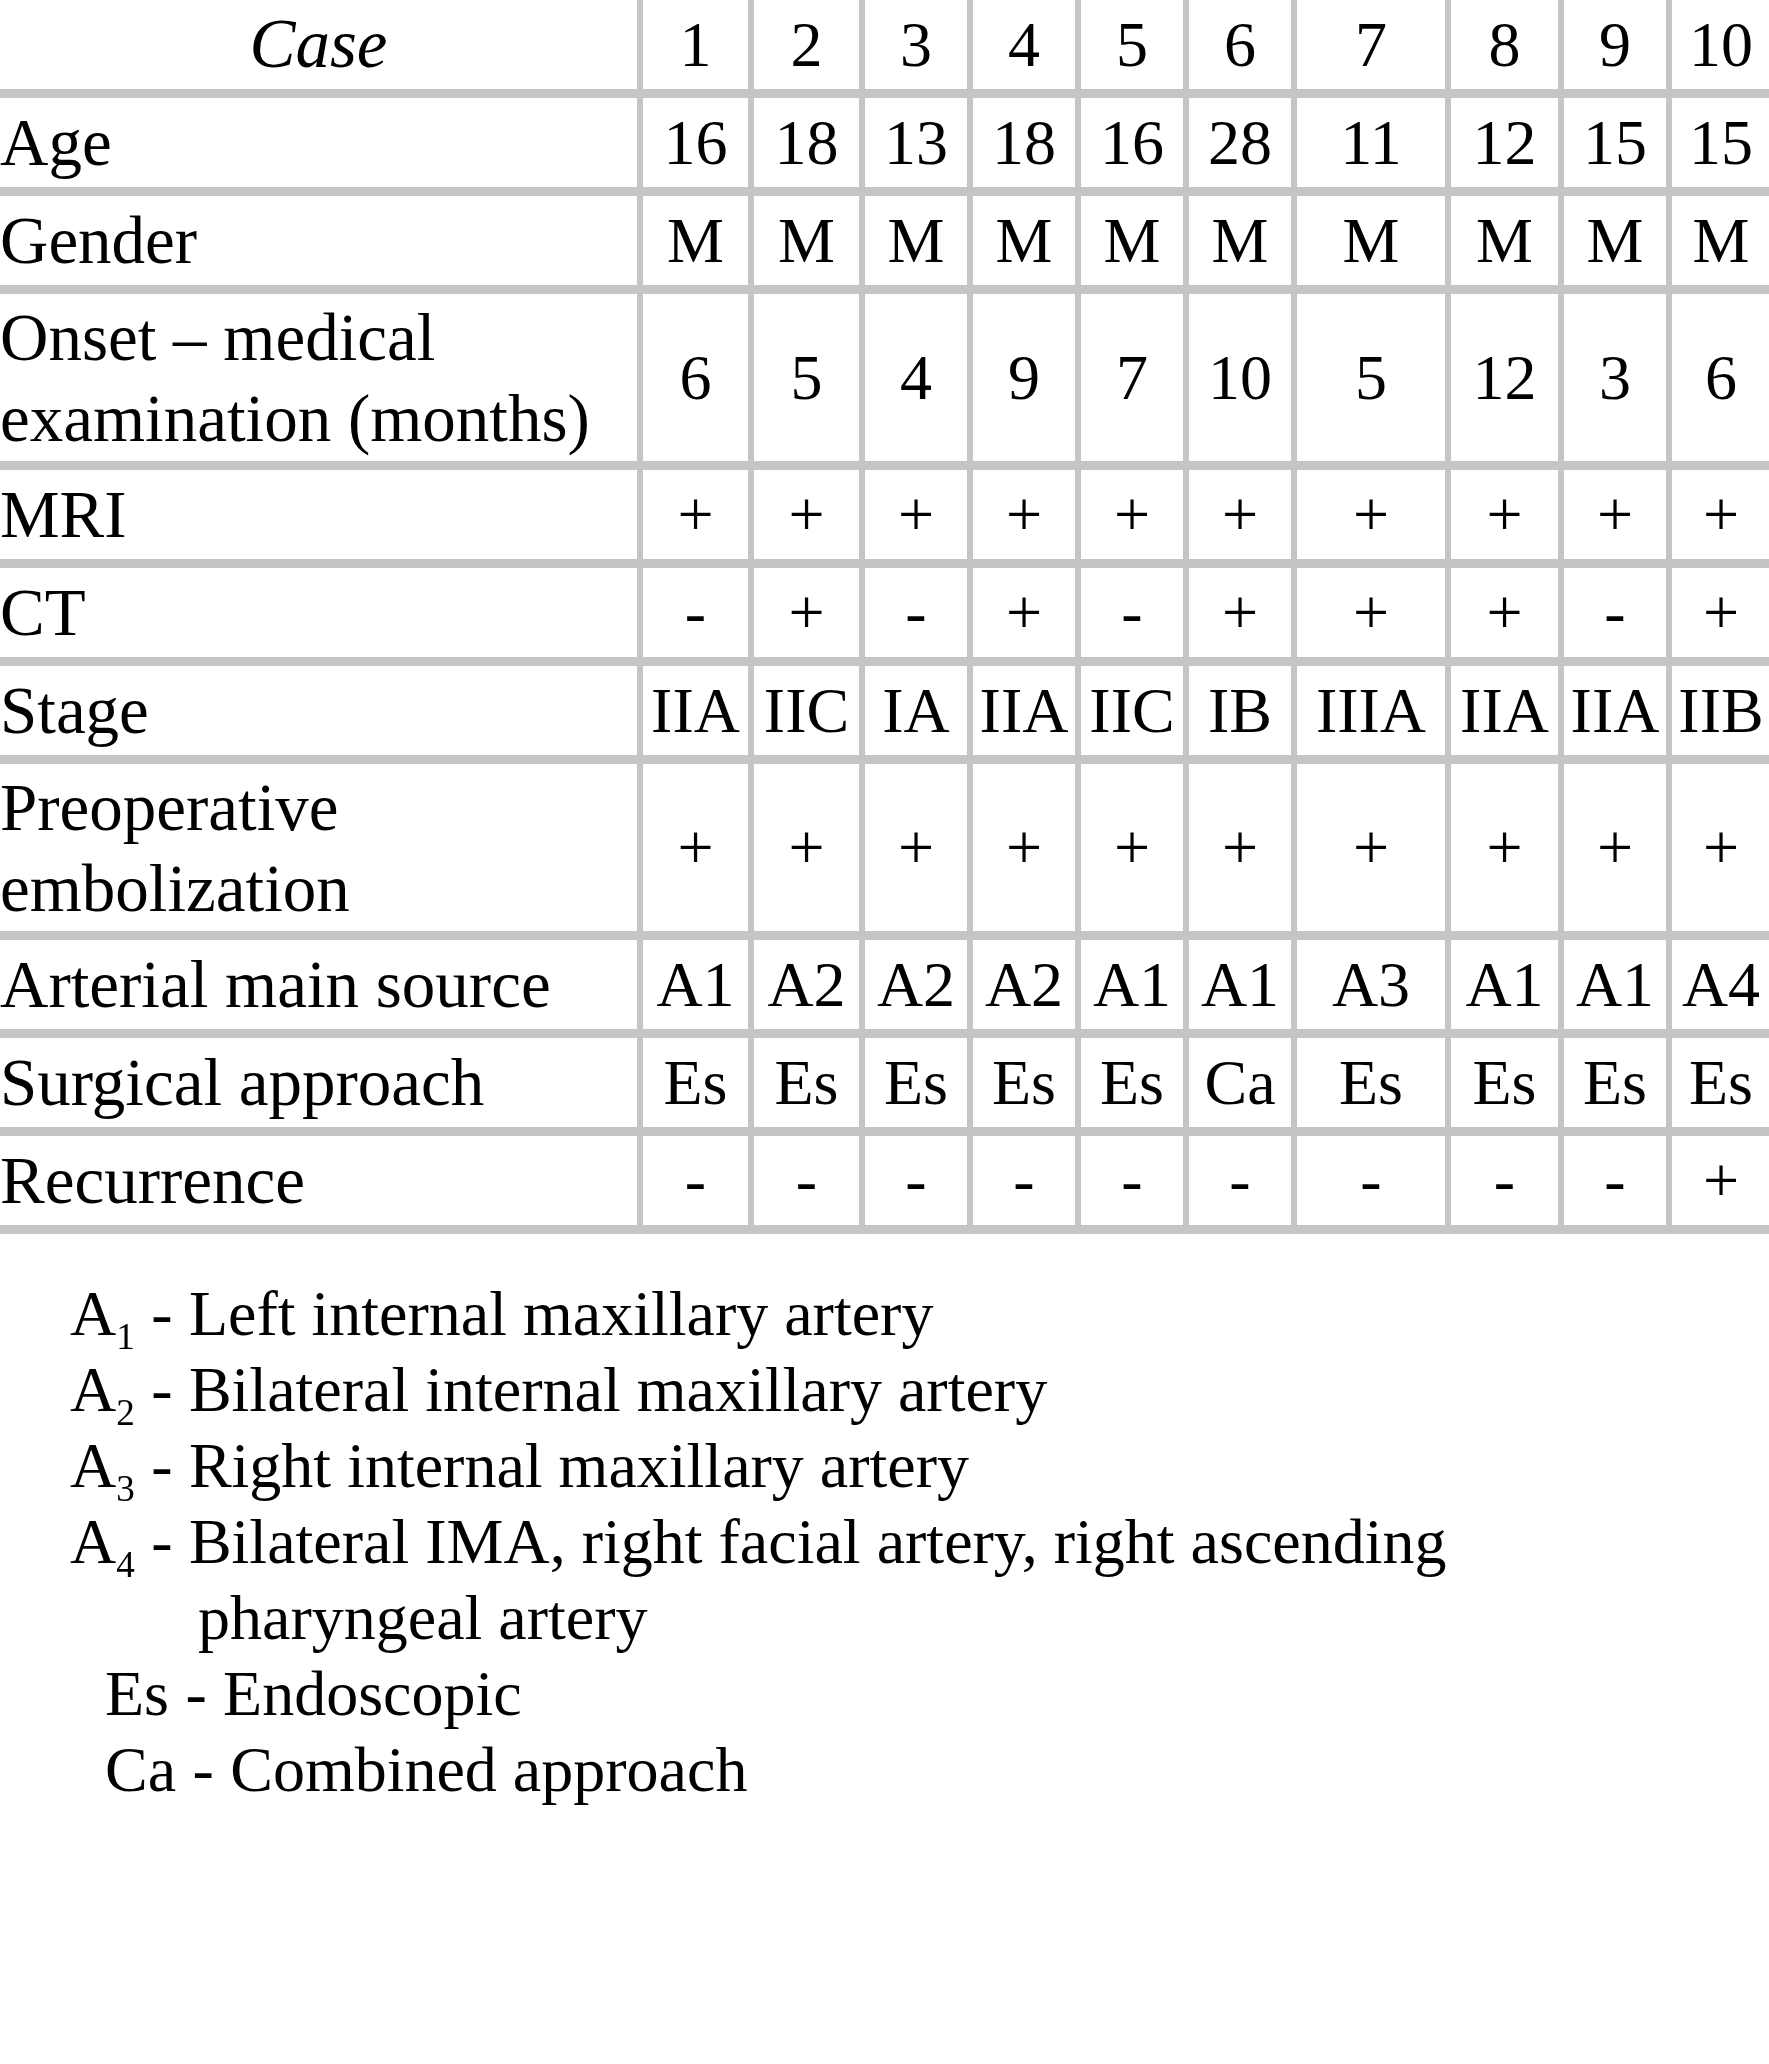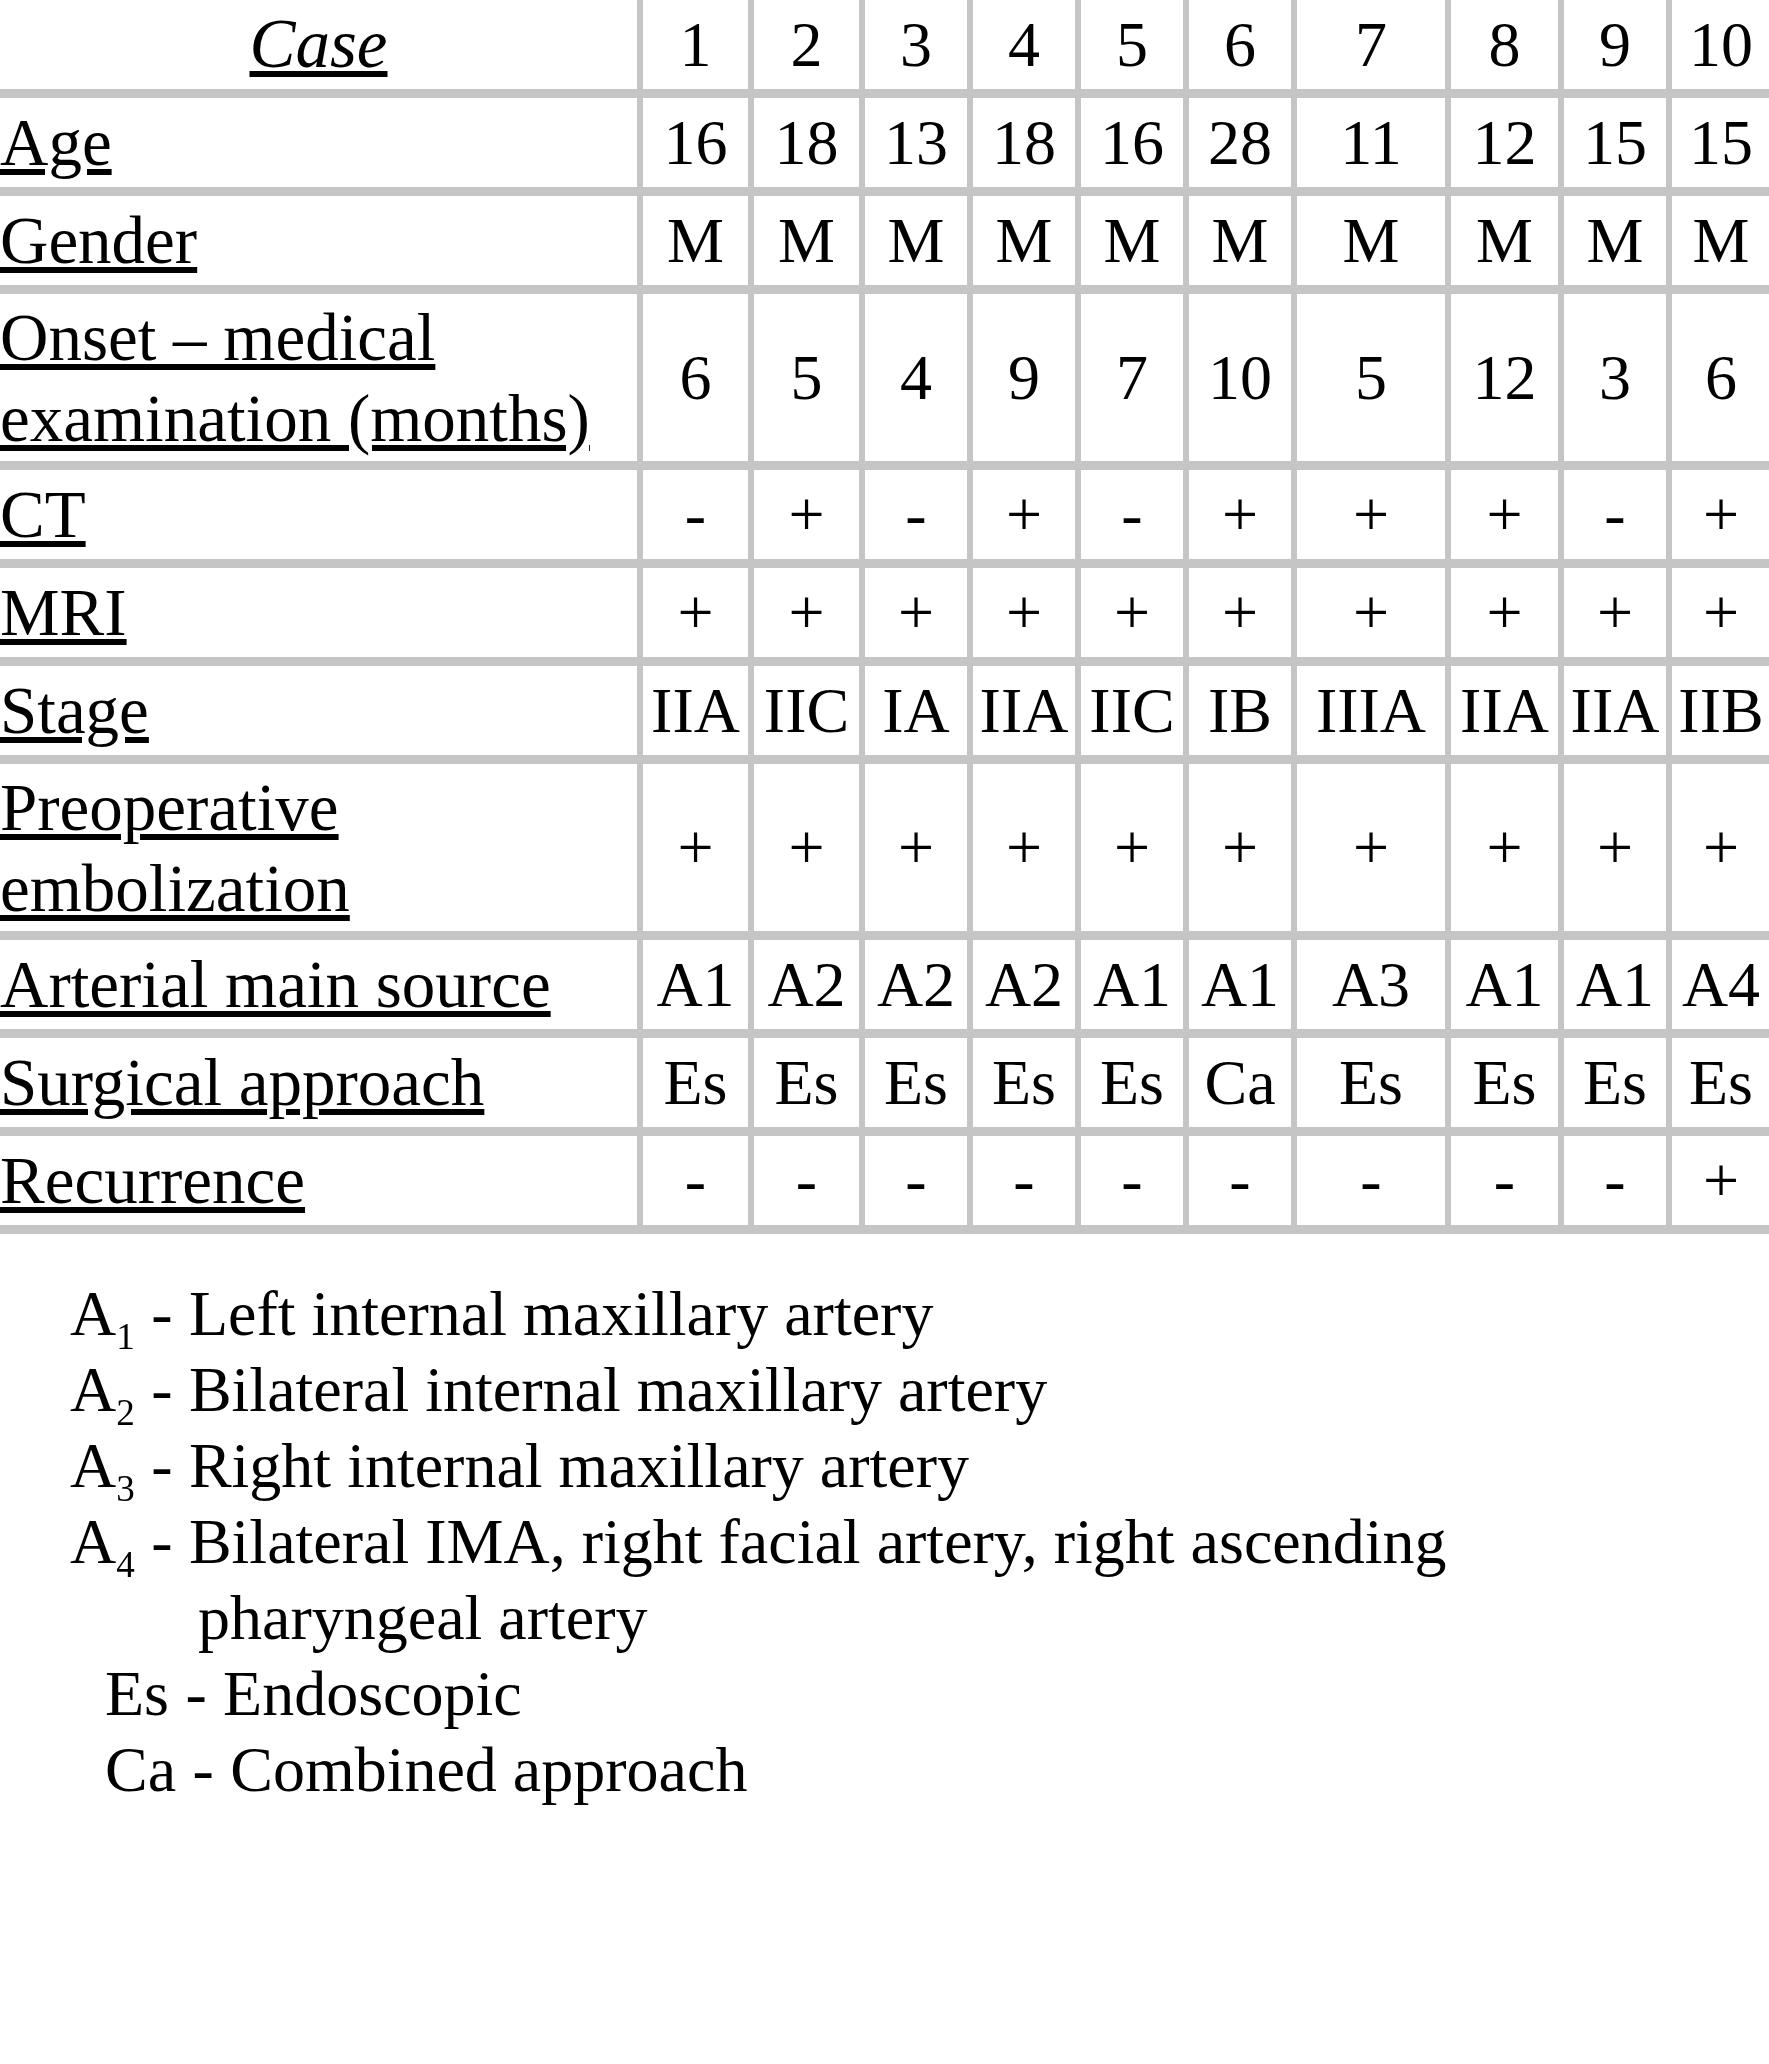--- a/index.html
+++ b/index.html
@@ -32,21 +32,20 @@
   td.val{
     text-align:center;
     border-left:6.4px solid var(--grid);
   }
   td.rowlabel{
     text-align:left;
     padding-left:33px;
     font-size:67px;
     white-space:pre-line;
     line-height:81px;
-    text-decoration:underline;
   }
   td.caselabel{
     text-align:center;
     font-style:italic;
     font-size:69px;
     padding-left:0;
   }
   tr.h-head td{height:89px;}
   tr.h-single td{height:89px;}
   tr.h-tall td{height:167px;}
@@ -143,43 +142,43 @@
           <td class="val">4</td>
           <td class="val">9</td>
           <td class="val">7</td>
           <td class="val">10</td>
           <td class="val">5</td>
           <td class="val">12</td>
           <td class="val">3</td>
           <td class="val">6</td>
         </tr>
         <tr class="h-single">
+          <td class="rowlabel">MRI</td>
+          <td class="val">+</td>
+          <td class="val">+</td>
+          <td class="val">+</td>
+          <td class="val">+</td>
+          <td class="val">+</td>
+          <td class="val">+</td>
+          <td class="val">+</td>
+          <td class="val">+</td>
+          <td class="val">+</td>
+          <td class="val">+</td>
+        </tr>
+        <tr class="h-single">
           <td class="rowlabel">CT</td>
           <td class="val">-</td>
           <td class="val">+</td>
           <td class="val">-</td>
           <td class="val">+</td>
           <td class="val">-</td>
           <td class="val">+</td>
           <td class="val">+</td>
           <td class="val">+</td>
           <td class="val">-</td>
-          <td class="val">+</td>
-        </tr>
-        <tr class="h-single">
-          <td class="rowlabel">MRI</td>
-          <td class="val">+</td>
-          <td class="val">+</td>
-          <td class="val">+</td>
-          <td class="val">+</td>
-          <td class="val">+</td>
-          <td class="val">+</td>
-          <td class="val">+</td>
-          <td class="val">+</td>
-          <td class="val">+</td>
           <td class="val">+</td>
         </tr>
         <tr class="h-single">
           <td class="rowlabel">Stage</td>
           <td class="val">IIA</td>
           <td class="val">IIC</td>
           <td class="val">IA</td>
           <td class="val">IIA</td>
           <td class="val">IIC</td>
           <td class="val">IB</td>

